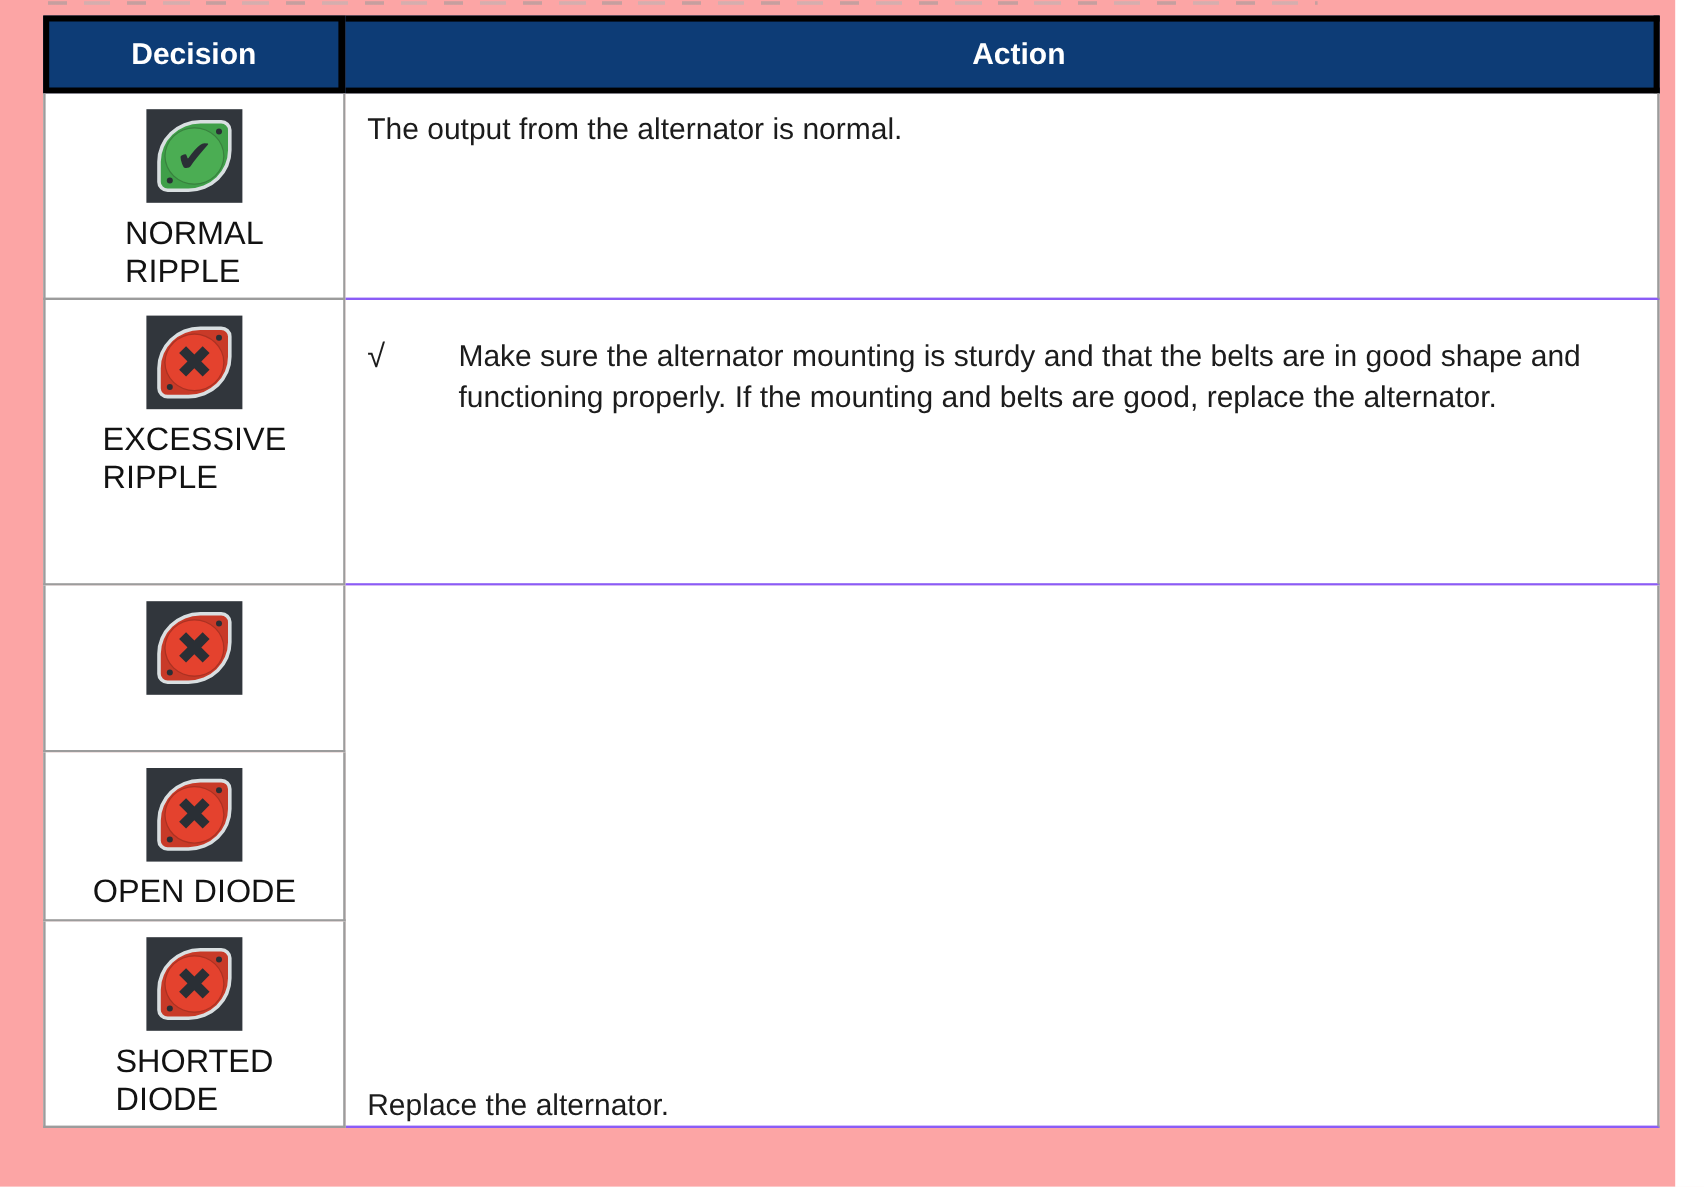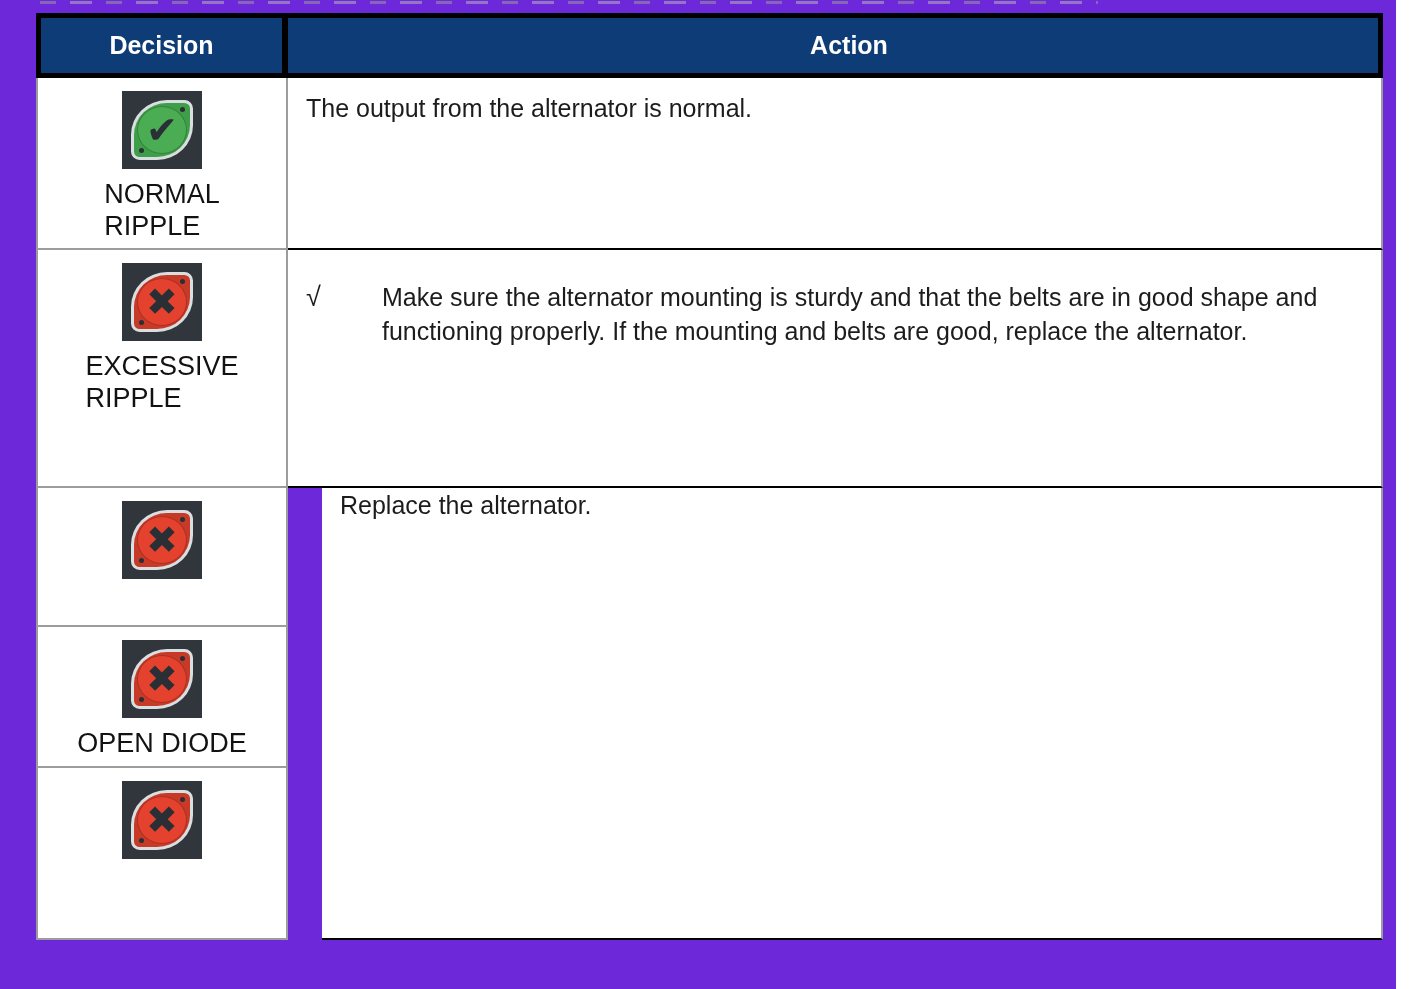--- a/index.html
+++ b/index.html
@@ -1,16 +1,16 @@
 <!DOCTYPE html>
 <html><head>
 <meta charset="utf-8">
 <style>
   html,body{margin:0;padding:0;background:#ffffff;}
-  .page{position:relative;width:1396px;height:989px;background:#6d28d9;overflow:hidden;
+  .page{position:relative;width:1396px;height:989px;background:#fca5a5;overflow:hidden;
         font-family:"Liberation Sans",sans-serif;color:#1c1c1c;}
 
   
   .top-artifact{position:absolute;top:1px;left:40px;width:1058px;height:3px;opacity:.55;
     background:repeating-linear-gradient(90deg,#9a9a9a 0 16px,transparent 16px 30px,#b5b5b5 30px 52px,transparent 52px 66px);}
 
   .tbl{position:absolute;left:36px;top:13px;width:1347px;
        display:grid;grid-template-columns:252px 1095px;
        grid-template-rows:65px 172px 238px 139px 141px 172px;}
   .tbl *{box-sizing:border-box;}
@@ -18,23 +18,23 @@
   .hcell{background:#0d3c76;color:#ffffff;font-weight:bold;font-size:25px;
          display:flex;align-items:center;justify-content:center;
          border:5px solid #000000;}
   .hc1{grid-row:1;grid-column:1;border-right-width:6px;}
   .hc2{grid-row:1;grid-column:2;border-left-width:0;padding-left:32px;}
 
   .dcell{grid-column:1;background:#ffffff;
          border-left:2px solid #9c9c9c;border-right:2px solid #9c9c9c;border-bottom:2px solid #9c9c9c;
          display:flex;flex-direction:column;align-items:center;padding-top:13px;}
   .acell{grid-column:2;background:#ffffff;
-         border-right:2px solid #9c9c9c;border-bottom:2px solid #000000;
+         border-right:2px solid #9c9c9c;border-bottom:2px solid #8b5cf6;
          padding:13px 22px 0 18px;font-size:25px;line-height:34px;}
-  .acell.merged{display:flex;align-items:flex-start;padding-top:0;margin-left:34px;}
+  .acell.merged{display:flex;align-items:flex-end;padding-top:0;}
 
   .dlabel{margin-top:9px;font-size:27px;line-height:32px;text-align:left;color:#121212;}
 
   
   .icon{width:80px;height:78px;background:#31363c;position:relative;
         display:flex;align-items:center;justify-content:center;flex:none;}
   .leaf{position:relative;width:62px;height:60px;border:3px solid #d9dfe1;
         border-radius:58% 14% 58% 14%;display:flex;align-items:center;justify-content:center;}
   .leaf.green{background:#3f9f49;}
   .leaf.red{background:#c83a28;}
@@ -134,16 +134,20 @@
 
     <div class="dcell" style="grid-row:6">
       <div class="icon">
         <div class="leaf red">
           <div class="circ"></div>
           <span class="mark">✖</span>
           <i class="dot tr"></i>
           <i class="dot bl"></i>
         </div>
       </div>
+      <div class="dlabel">
+        <span>SHORTED</span><br>
+        <span>DIODE</span>
+      </div>
     </div>
 
   </div>
 </div>
 
 </body></html>

